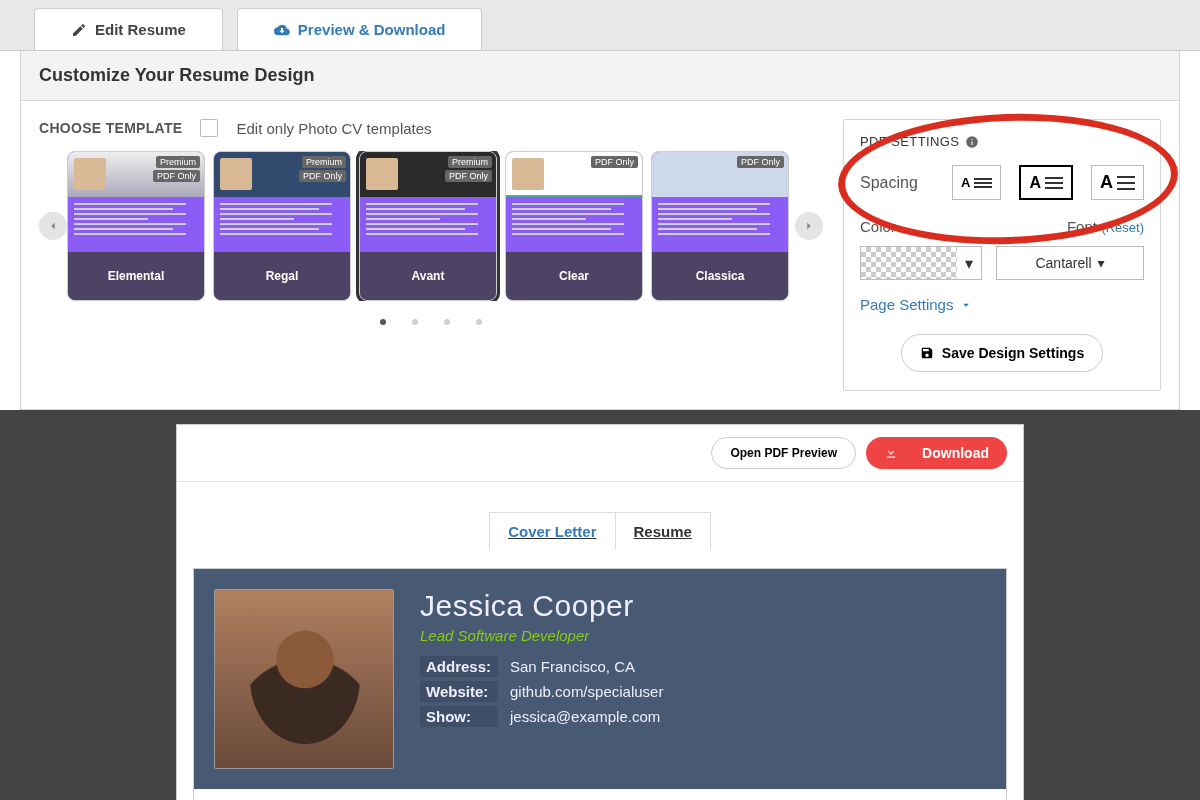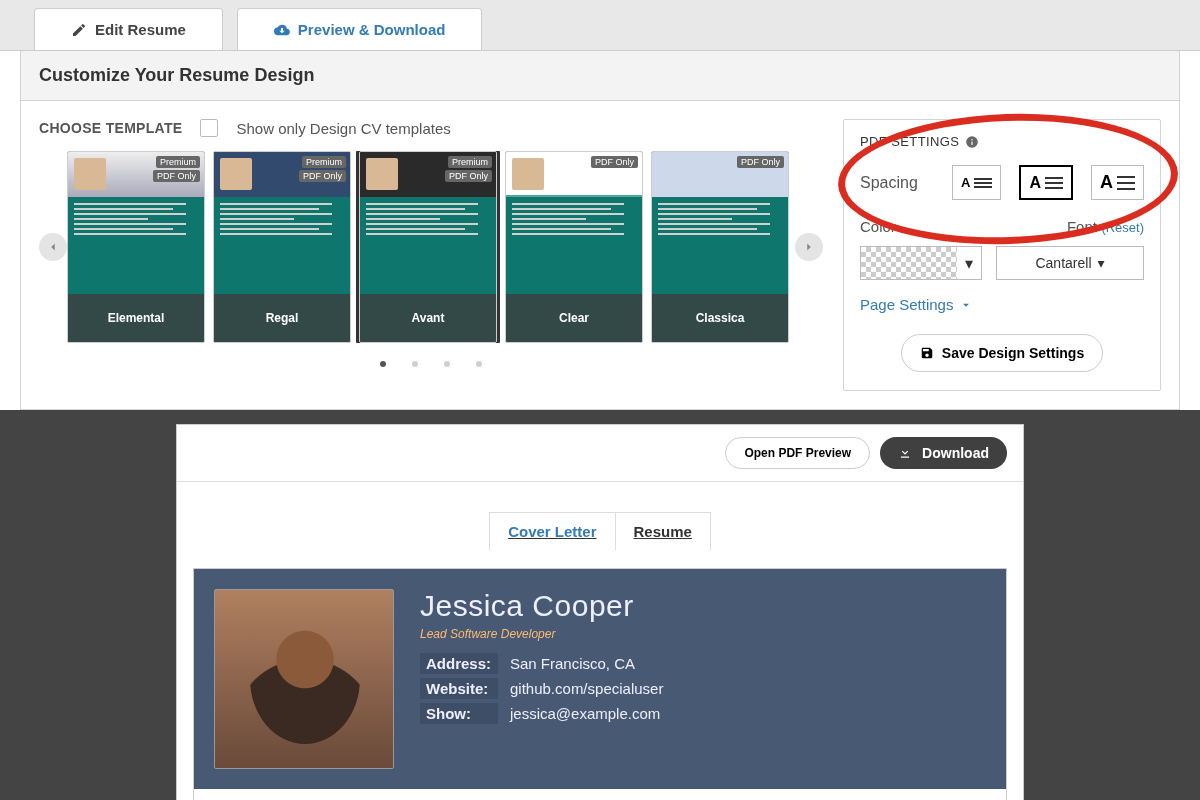--- a/index.html
+++ b/index.html
@@ -17,21 +17,21 @@
 .template-section { flex: 1; }
 .section-title-row { display: flex; align-items: center; gap: 18px; margin-bottom: 14px; }
 .section-title { font-weight: 700; color: #555; font-size: 14px; letter-spacing: .3px; }
 .checkbox { width: 18px; height: 18px; border: 1px solid #bbb; border-radius: 2px; background: #fff; cursor: pointer; }
 .chk-label { color: #555; font-size: 15px; }
 
 .carousel { position: relative; display: flex; align-items: center; }
 .car-btn { width: 28px; height: 28px; border-radius: 50%; background: #e4e4e4; border: none; cursor: pointer; display: flex; align-items: center; justify-content: center; color: #888; flex-shrink: 0; }
 .car-btn svg { width: 14px; height: 14px; }
 .thumbs { display: flex; gap: 8px; width: 728px; overflow: hidden; }
-.thumb { width: 138px; height: 192px; border: 1px solid #ccc; border-radius: 2px; position: relative; cursor: pointer; background: #0f766e; overflow: hidden; flex-shrink: 0; }
+.thumb { width: 138px; height: 150px; border: 1px solid #ccc; border-radius: 8px; position: relative; cursor: pointer; background: #8b5cf6; overflow: hidden; flex-shrink: 0; }
 .thumb.selected { box-shadow: 0 0 0 3px #333; }
 .thumb-top { height: 45px; background: #324a6d; position: relative; }
 .thumb-top.grad { background: linear-gradient(#eee,#aab); }
 .thumb-top.dark { background: #2a2a2a; }
 .thumb-top.teal { border-bottom: 2px solid #4fa99a; background: #fff; }
 .thumb-top.pale { background: #cdd8ea; }
 .thumb-avatar { position: absolute; left: 6px; top: 6px; width: 32px; height: 32px; background: #d9b896; border-radius: 2px; }
 .thumb-body { padding: 6px; }
 .thumb-line { height: 2px; background: #d0d0d0; margin-bottom: 3px; }
 .thumb-line.w80 { width: 80%; }
@@ -70,33 +70,33 @@
 .page-settings-link { color: #337ab7; margin-top: 16px; display: inline-flex; align-items: center; gap: 6px; cursor: pointer; font-size: 15px; }
 .save-row { text-align: center; margin-top: 20px; }
 .save-btn { border: 1px solid #ccc; background: #fff; border-radius: 20px; padding: 10px 18px; cursor: pointer; font-size: 14px; font-weight: 600; display: inline-flex; gap: 8px; align-items: center; }
 
 .highlight-oval { position: absolute; border: 7px solid #db2d1f; border-radius: 50%; width: 340px; height: 130px; left: -6px; top: -6px; pointer-events: none; transform: rotate(-2deg); }
 
 .preview-area { background: #444; padding: 14px 0 0; margin-top: 0; }
 .doc { width: 848px; margin: 0 auto; background: #fff; border: 1px solid #ccc; }
 .doc-top { display: flex; justify-content: flex-end; gap: 10px; padding: 12px 16px; border-bottom: 1px solid #e2e2e2; }
 .btn-outline { border: 1px solid #ccc; background: #fff; border-radius: 20px; padding: 8px 18px; cursor: pointer; font-size: 12px; font-weight: 600; }
-.btn-primary { border: none; background: #404040; color: #fff; border-radius: 20px; padding: 8px 18px; cursor: pointer; font-size: 14px; font-weight: 600; display: inline-flex; gap: 10px; align-items: center; }
+.btn-primary { border: none; background: #ef4444; color: #fff; border-radius: 20px; padding: 8px 18px; cursor: pointer; font-size: 14px; font-weight: 600; display: inline-flex; gap: 24px; align-items: center; }
 .doc-tabs { display: flex; justify-content: center; padding: 30px 0 0; text-decoration: underline; }
 .doc-tabs-inner { display: flex; border: 1px solid #ddd; border-bottom: none; }
 .doc-tab { padding: 10px 18px; cursor: pointer; font-weight: 600; font-size: 15px; }
 .doc-tab.cover { color: #337ab7; }
 .doc-tab.resume { background: #fff; border-left: 1px solid #ddd; }
 .resume-card { margin: 18px 16px; border: 1px solid #ccc; }
 .resume-header-bg { background: #475973; padding: 20px; display: flex; gap: 26px; }
 .photo { width: 180px; height: 180px; background: linear-gradient(#b08060,#6a4a3a); border: 1px solid #999; border-radius: 2px; position: relative; overflow: hidden; }
 .photo::after { content: ""; position: absolute; left: 35px; top: 24px; width: 110px; height: 130px; background: radial-gradient(circle at 50% 35%, #8a5a3b 28%, transparent 29%), radial-gradient(circle at 50% 90%, #3a2a22 55%, transparent 56%); border-radius: 50% 50% 60% 60%; }
 .hdr-text { color: #eef; flex: 1; }
 .hdr-text h1 { font-size: 30px; font-weight: 400; letter-spacing: .5px; }
-.hdr-text .role { font-style: italic; font-size: 12px; margin-top: 4px; color: #fdba74; }
+.hdr-text .role { font-style: italic; font-size: 15px; margin-top: 4px; color: #84cc16; }
 .contact-tbl { margin-top: 12px; }
 .contact-row { display: flex; gap: 12px; margin-bottom: 4px; font-size: 15px; }
 .contact-row .k { width: 78px; background: #3d4e66; padding: 2px 6px; font-weight: 600; }
 .contact-row .v { padding: 2px 0; }
 .summary { padding: 18px 20px; font-size: 15px; color: #555; line-height: 1.5; }
 </style>
 </head>
 <body>
 
 <div class="tabs-bar">
@@ -115,21 +115,21 @@
 </div>
 
 <div class="page">
   <div class="panel">
     <div class="panel-header">Customize Your Resume Design</div>
     <div class="panel-body">
       <div class="template-section">
         <div class="section-title-row">
           <span class="section-title">CHOOSE TEMPLATE</span>
           <span class="checkbox"></span>
-          <span class="chk-label">Show only Design CV templates</span>
+          <span class="chk-label">Edit only Photo CV templates</span>
         </div>
         <div class="carousel">
           <button class="car-btn">
             <svg viewBox="0 0 24 24" fill="currentColor">
                 <path d="M15 6l-6 6 6 6"></path>
               </svg>
           </button>
           <div class="thumbs">
             <div class="thumb">
               <div class="thumb-top grad">

